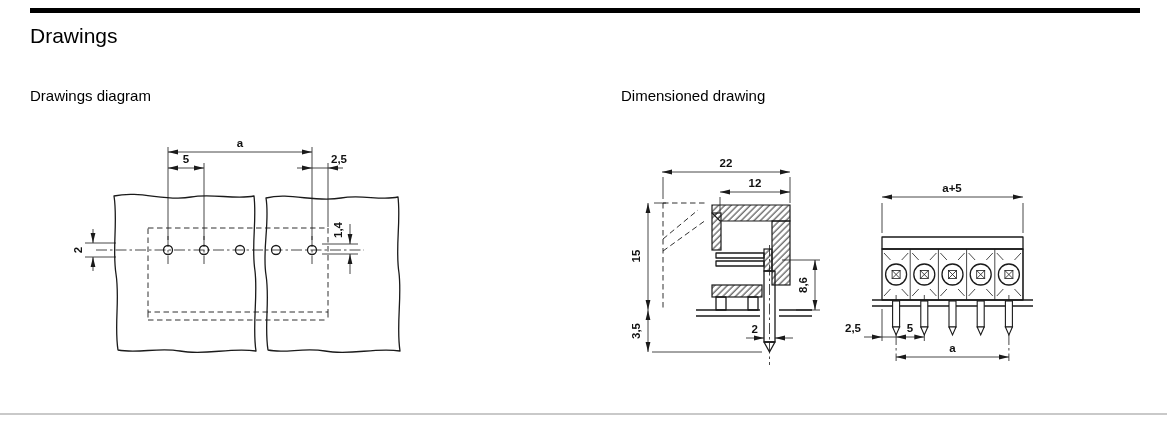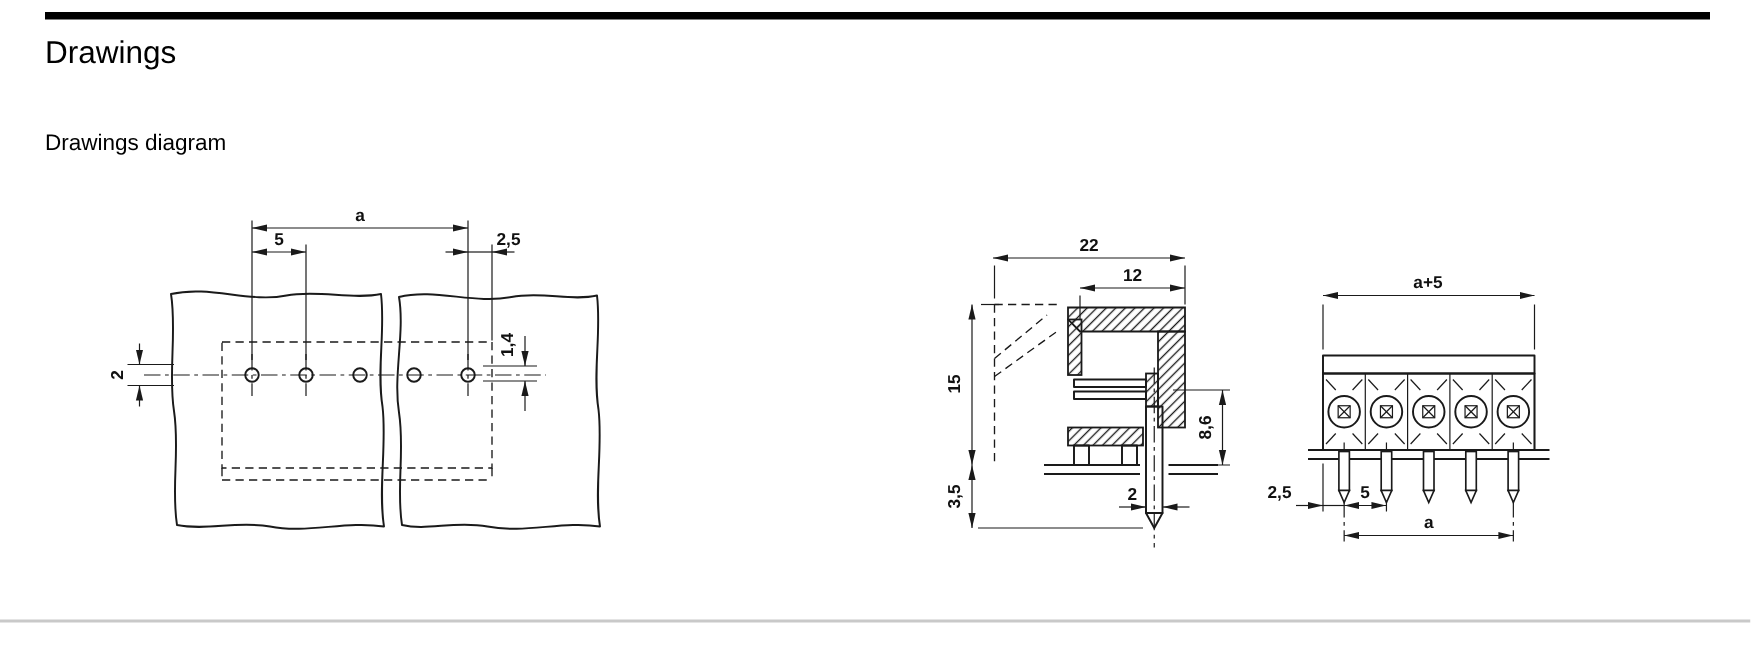--- a/index.html
+++ b/index.html
@@ -25,20 +25,21 @@
 </head>
 <body>
 
 <div class="page">
 
   <div class="rule-top"></div>
 
   <h1 class="page-title">Drawings</h1>
 
   <div class="fig-caption cap-left">Drawings diagram</div>
+  <div class="fig-caption cap-right">Dimensioned drawing</div>
 
   <svg class="fig fig-left" width="360" height="250" viewBox="0 0 360 250">
     <defs>
       <marker id="arL" viewBox="0 0 10 10" refX="10" refY="5" markerWidth="10" markerHeight="10" markerUnits="userSpaceOnUse" orient="auto-start-reverse">
         <path d="M0,2.6 L10,5 L0,7.4 Z" fill="#1a1a1a"></path>
       </marker>
     </defs>
 
     <g>
       <path class="ol" d="M 54,76 C 80,70 106,82 131,77 C 151,73 176,80 194,76 C 197,101 191,126 195,151 C 198,176 192,206 196,231 C 170,227 145,236 120,231 C 98,227 78,234 58,230 C 54,205 60,180 56,154 C 52,129 58,101 54,76 Z"></path>

